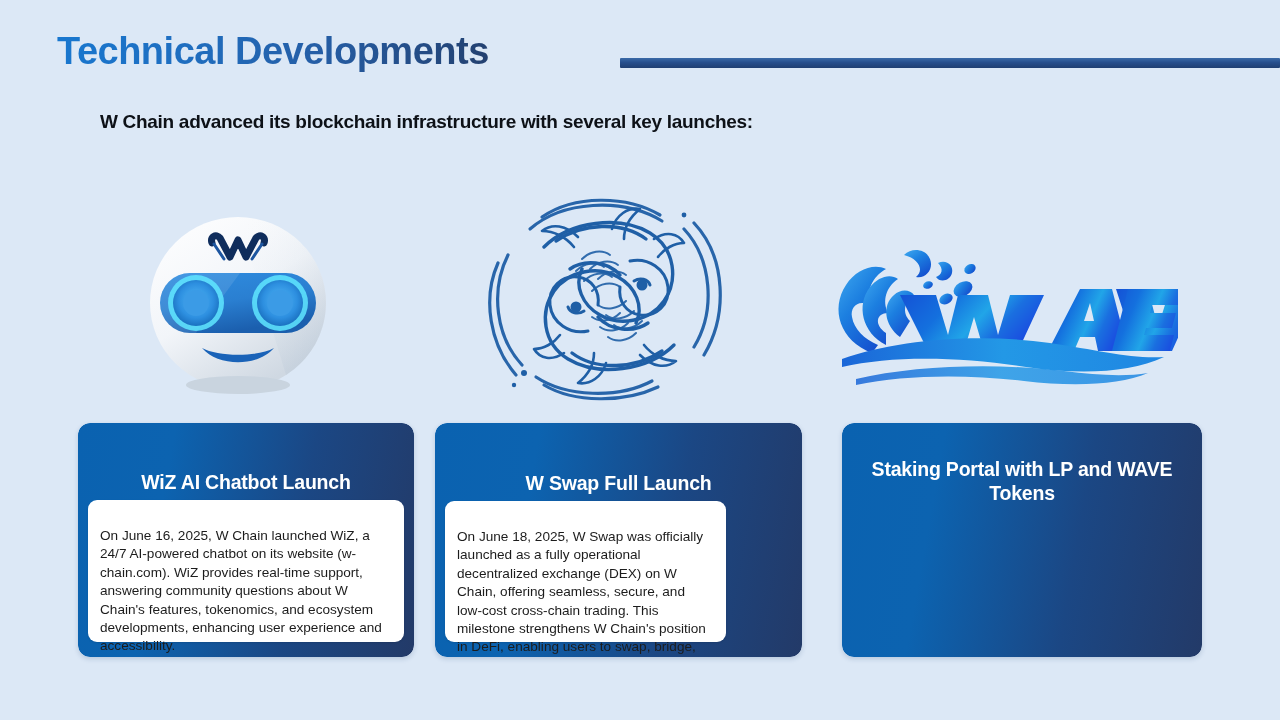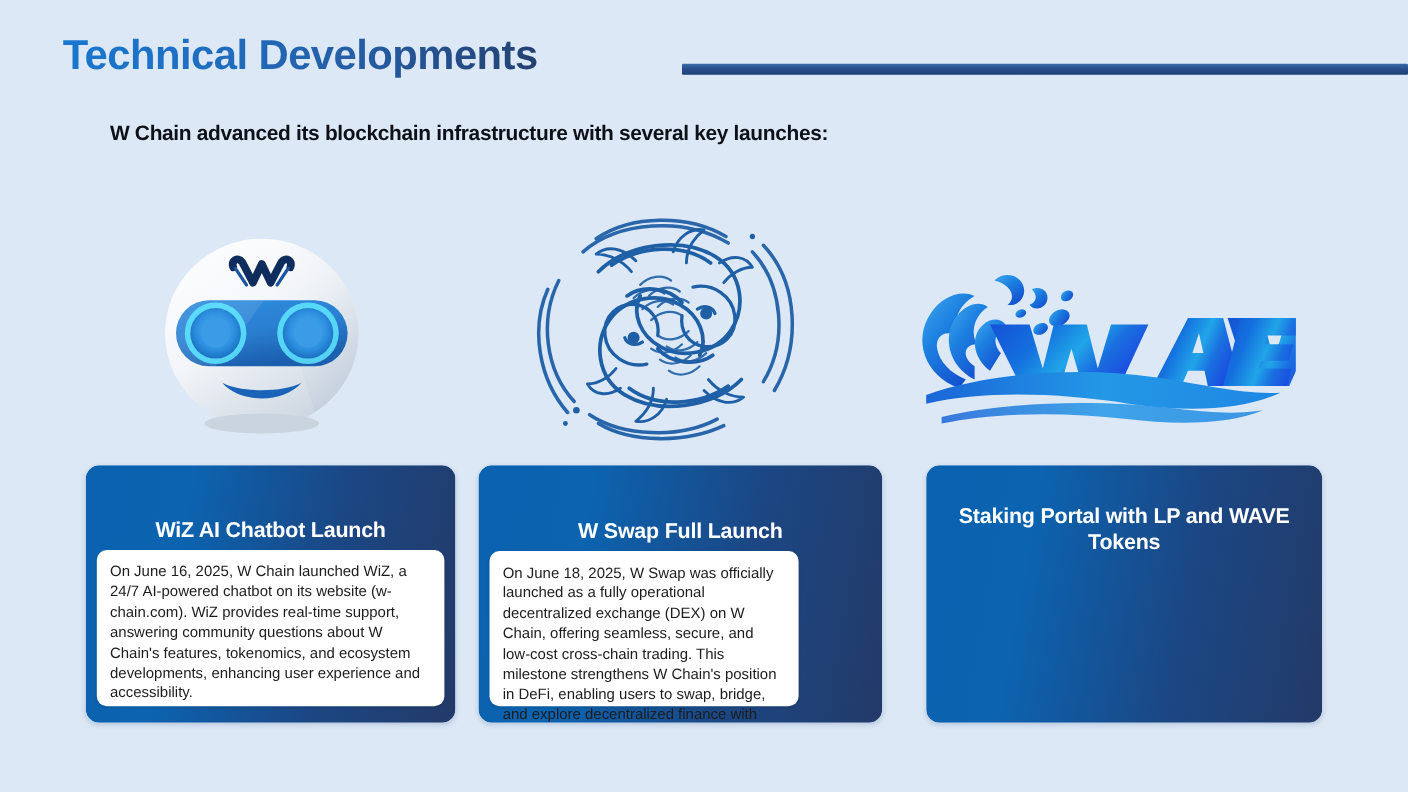--- a/index.html
+++ b/index.html
@@ -51,21 +51,21 @@
   .card-inner{position:absolute;inset:0;border-radius:12px;
     background:linear-gradient(100deg,#0a62b0 0%,#0c63b0 26%,#1b4784 64%,#233a68 100%);}
   .card-title{
     position:absolute;left:14px;right:14px;top:0;
     text-align:center;color:#ffffff;font-weight:bold;
     font-size:19.5px;line-height:1.22;letter-spacing:-0.2px;
   }
   .card-body{
     position:absolute;background:#ffffff;border-radius:9px;
     color:#1c1c1c;font-size:13.6px;line-height:1.355;
-    padding:11px 13px 11px 12px;
+    padding:27px 13px 11px 12px;
     box-sizing:border-box;
     box-shadow:0 1px 2px rgba(0,0,0,.10);
   }
 
   #card-1{left:78px;top:423px;width:336px;height:234px;}
   #card-1 .card-title{top:48px;}
   #card-1 .card-body{left:10px;top:77px;width:316px;height:142px;}
 
   #card-2{left:435px;top:423px;width:367px;height:234px;}
   #card-2 .card-title{top:49px;text-align:center;}

